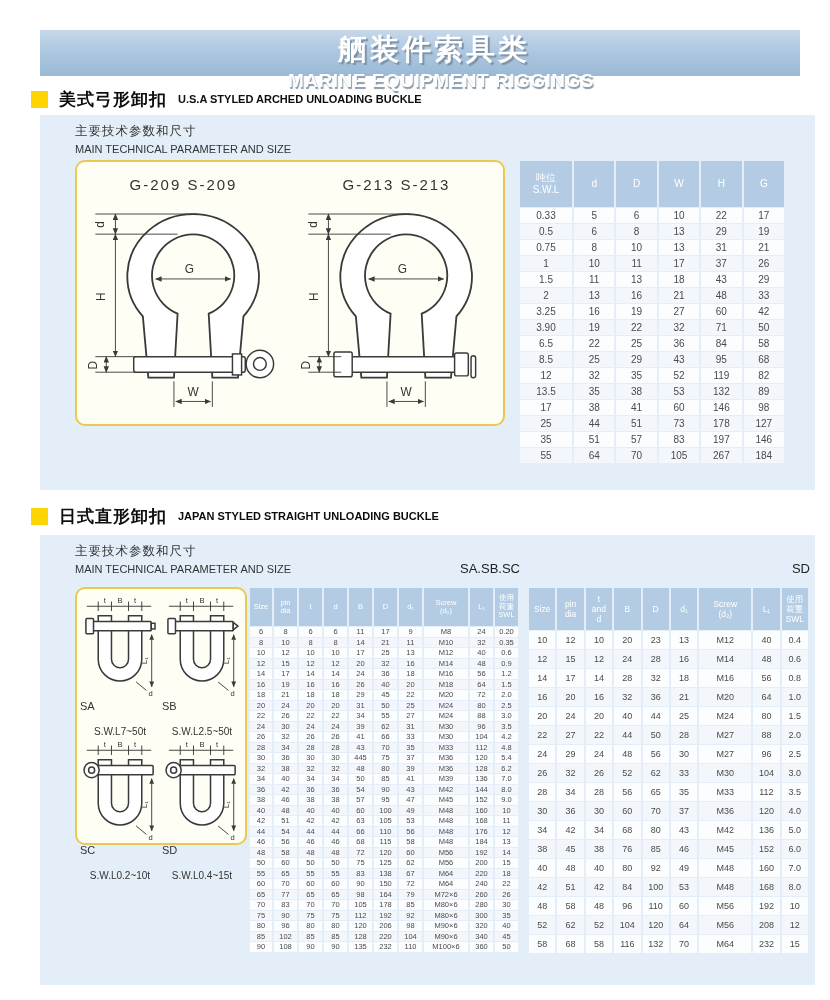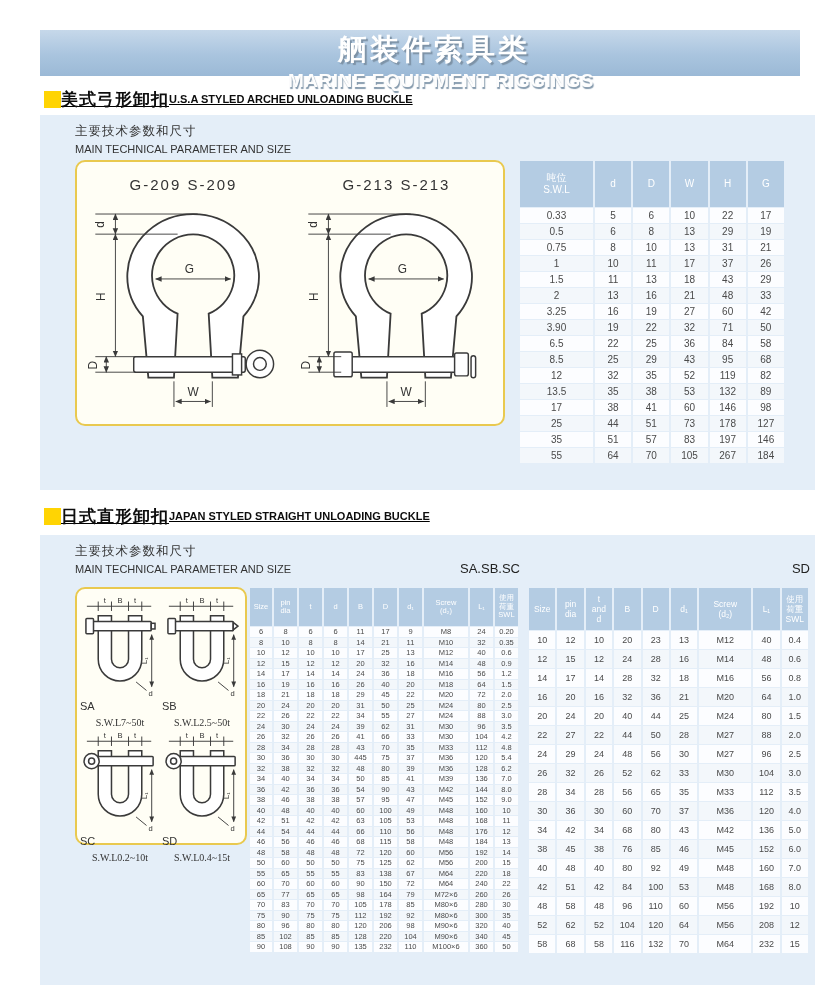--- a/index.html
+++ b/index.html
@@ -10,21 +10,21 @@
   
   .banner { position:absolute; left:40px; top:30px; width:760px; height:46px;
     background:linear-gradient(180deg,#c6d8ea 0%,#a9c4de 55%,#9bb9d6 100%);
     display:flex; align-items:center; padding-left:28px;flex-direction:column; }
   .banner-zh { font-size:29px; font-weight:bold; color:#ffffff; letter-spacing:3px;
     text-shadow:2px 2px 1px #7d92a6; white-space:nowrap; }
   .banner-en { font-size:19px; font-weight:bold; color:#fdfdfd; margin-left:14px;
     letter-spacing:.5px; text-shadow:1px 2px 1px #8499ac; white-space:nowrap; }
 
   
-  .section-title { position:absolute; left:44px; display:flex; align-items:center; gap:0; height:20px;text-decoration:underline; }
+  .section-title { position:absolute; left:31px; display:flex; align-items:center; gap:11px; height:20px; }
   #st1 { top:89px; } #st2 { top:506px; }
   .bullet { width:17px; height:17px; background:#ffd403; flex:none; }
   .st-zh { font-size:17px; font-weight:bold; color:#0d0d0d; letter-spacing:1px; white-space:nowrap; }
   .st-en { font-size:11px; font-weight:bold; color:#0d0d0d; white-space:nowrap; }
 
   
   .panel { position:absolute; left:40px; width:775px; background:#e4eef8; }
   #panel1 { top:115px; height:375px; }
   #panel2 { top:535px; height:450px; }
   .param { position:absolute; left:35px; top:8px; color:#333; }
@@ -33,37 +33,37 @@
 
   
   .diagram-box { position:absolute; background:#fffef5; border:2px solid #e9c94f; border-radius:10px; }
   #diagram1 { left:35px; top:45px; width:430px; height:266px; display:flex; }
   .dg-col { width:50%; text-align:center; }
   .dg-label { margin-top:14px; font-size:15px; color:#333; letter-spacing:2px; }
   #diagram2 { left:35px; top:52px; width:172px; height:258px; display:flex; flex-wrap:wrap;
     justify-content:space-around; align-content:space-around; padding:4px 2px; }
   .u-cell { width:80px; text-align:center; }
   .u-label { font-size:11px; color:#333; text-align:left; padding-right:14px; margin-top:-3px; }
-  .u-swl { font-size:10px; color:#333; margin-top:5px; white-space:nowrap;font-family:Liberation Serif, serif; }
+  .u-swl { font-size:10px; color:#333; margin-top:14px; white-space:nowrap; }
 
   
   .caption { position:absolute; top:26px; font-size:13px; color:#222; }
   #cap1 { left:208px; width:272px; text-align:right; }
   #cap2 { left:487px; width:283px; text-align:right; }
 
   
   .tbl { position:absolute; border-collapse:separate; border-spacing:2px 1px; table-layout:fixed; }
   .tbl th { background:#b4cce3; color:#ffffff; font-weight:normal; text-align:center; vertical-align:middle; padding:0; }
   .tbl td { background:#fcfdff; color:#4a4a4a; text-align:center; vertical-align:middle; padding:0; }
   .tbl tr:nth-child(even) td { background:#f3f7fb; }
 
   #tbl1 { left:478px; top:45px; width:268px; }
   #tbl1 th { height:46px; font-size:10px; line-height:12px; }
   #tbl1 td { height:15px; font-size:10px; }
-  #tbl1 th:first-child { width:73px; }
+  #tbl1 th:first-child { width:52px; }
 
   #tbl2 { left:208px; top:52px; width:272px; }
   #tbl2 th { height:38px; font-size:7.5px; line-height:8.5px; }
   #tbl2 td { height:9.5px; font-size:7.5px; line-height:9.5px; }
   #tbl2 th:nth-child(1) { width:22px; }
   #tbl2 th:nth-child(8) { width:44px; }
 
   #tbl3 { left:487px; top:52px; width:283px; }
   #tbl3 th { height:42px; font-size:8.5px; line-height:10px; }
   #tbl3 td { height:18px; font-size:9px; }

